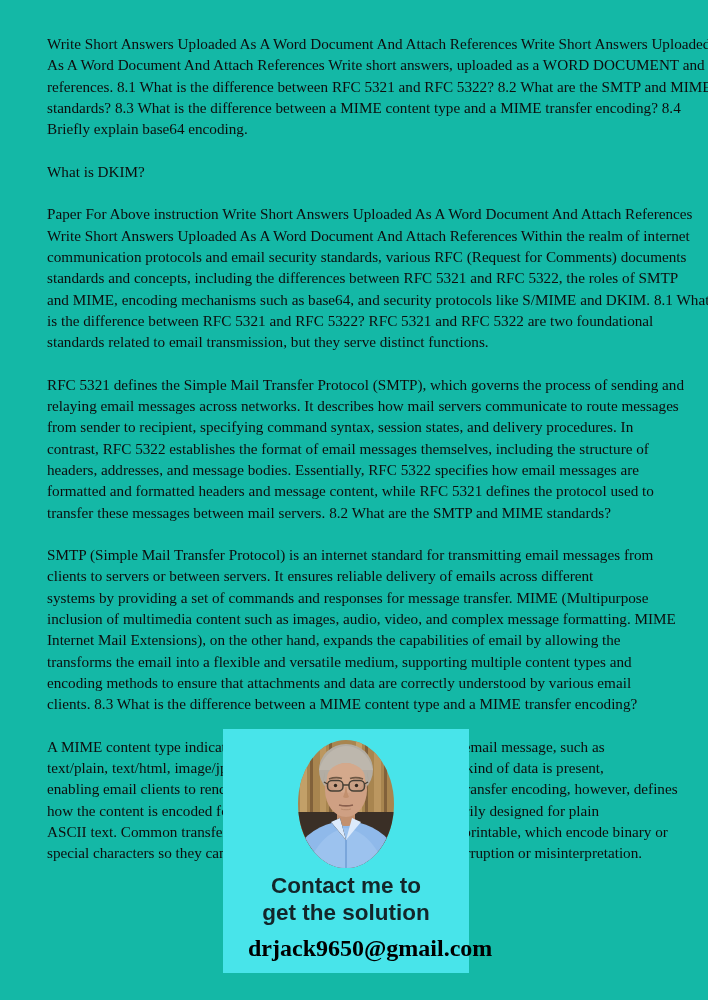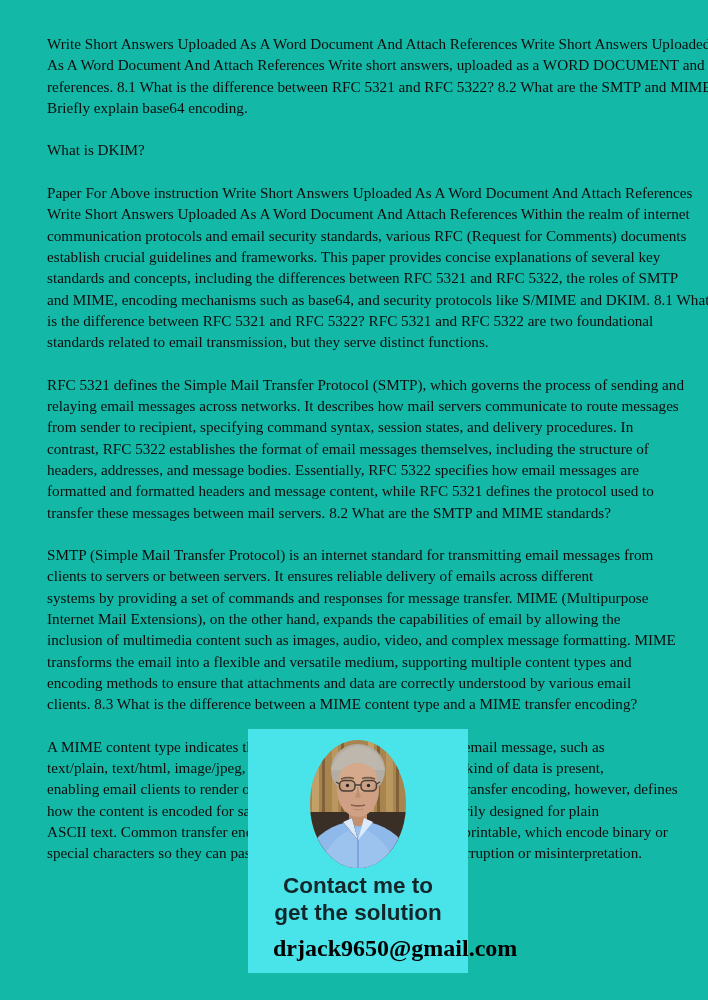--- a/index.html
+++ b/index.html
@@ -27,23 +27,23 @@
   .para {
     margin: 0 0 21.3px 0;
   }
   .line {
     white-space: nowrap;
     line-height: 21.3px;
     height: 21.3px;
   }
   .contact-card {
     position: absolute;
-    left: 248px;
+    left: 223px;
     top: 729px;
-    width: 220px;
+    width: 246px;
     height: 244px;
     background: #48e4ea;
     z-index: 5;
     text-align: center;
   }
   .portrait {
     display: block;
     margin: 11px auto 0 auto;
     width: 96px;
     height: 128px;
@@ -68,50 +68,50 @@
 </head>
 <body>
 
 <div class="page">
 
   <div class="doc" id="doc">
       <div class="para">
         <div class="line">Write Short Answers Uploaded As A Word Document And Attach References Write Short Answers Uploaded</div>
         <div class="line">As A Word Document And Attach References Write short answers, uploaded as a WORD DOCUMENT and attach</div>
         <div class="line">references. 8.1 What is the difference between RFC 5321 and RFC 5322? 8.2 What are the SMTP and MIME</div>
+        <div class="line">standards? 8.3 What is the difference between a MIME content type and a MIME transfer encoding? 8.4</div>
         <div class="line">Briefly explain base64 encoding.</div>
       </div>
       <div class="para">
         <div class="line">What is DKIM?</div>
       </div>
       <div class="para">
         <div class="line">Paper For Above instruction Write Short Answers Uploaded As A Word Document And Attach References</div>
         <div class="line">Write Short Answers Uploaded As A Word Document And Attach References Within the realm of internet</div>
         <div class="line">communication protocols and email security standards, various RFC (Request for Comments) documents</div>
-        <div class="line">establish crucial guidelines and frameworks. This paper provides concise explanations of several key</div>
         <div class="line">standards and concepts, including the differences between RFC 5321 and RFC 5322, the roles of SMTP</div>
         <div class="line">and MIME, encoding mechanisms such as base64, and security protocols like S/MIME and DKIM. 8.1 What</div>
         <div class="line">is the difference between RFC 5321 and RFC 5322? RFC 5321 and RFC 5322 are two foundational</div>
         <div class="line">standards related to email transmission, but they serve distinct functions.</div>
       </div>
       <div class="para">
         <div class="line">RFC 5321 defines the Simple Mail Transfer Protocol (SMTP), which governs the process of sending and</div>
         <div class="line">relaying email messages across networks. It describes how mail servers communicate to route messages</div>
         <div class="line">from sender to recipient, specifying command syntax, session states, and delivery procedures. In</div>
         <div class="line">contrast, RFC 5322 establishes the format of email messages themselves, including the structure of</div>
         <div class="line">headers, addresses, and message bodies. Essentially, RFC 5322 specifies how email messages are</div>
         <div class="line">formatted and formatted headers and message content, while RFC 5321 defines the protocol used to</div>
         <div class="line">transfer these messages between mail servers. 8.2 What are the SMTP and MIME standards?</div>
       </div>
       <div class="para">
         <div class="line">SMTP (Simple Mail Transfer Protocol) is an internet standard for transmitting email messages from</div>
         <div class="line">clients to servers or between servers. It ensures reliable delivery of emails across different</div>
         <div class="line">systems by providing a set of commands and responses for message transfer. MIME (Multipurpose</div>
+        <div class="line">inclusion of multimedia content such as images, audio, video, and complex message formatting. MIME</div>
         <div class="line">Internet Mail Extensions), on the other hand, expands the capabilities of email by allowing the</div>
-        <div class="line">inclusion of multimedia content such as images, audio, video, and complex message formatting. MIME</div>
         <div class="line">transforms the email into a flexible and versatile medium, supporting multiple content types and</div>
         <div class="line">encoding methods to ensure that attachments and data are correctly understood by various email</div>
         <div class="line">clients. 8.3 What is the difference between a MIME content type and a MIME transfer encoding?</div>
       </div>
       <div class="para">
         <div class="line">A MIME content type indicates the type of data contained within an email message, such as</div>
         <div class="line">text/plain, text/html, image/jpeg, or application/pdf, specifying what kind of data is present,</div>
         <div class="line">enabling email clients to render or handle it appropriately. A MIME transfer encoding, however, defines</div>
         <div class="line">how the content is encoded for safe transmission over systems primarily designed for plain</div>
         <div class="line">ASCII text. Common transfer encodings include base64 and quoted-printable, which encode binary or</div>

